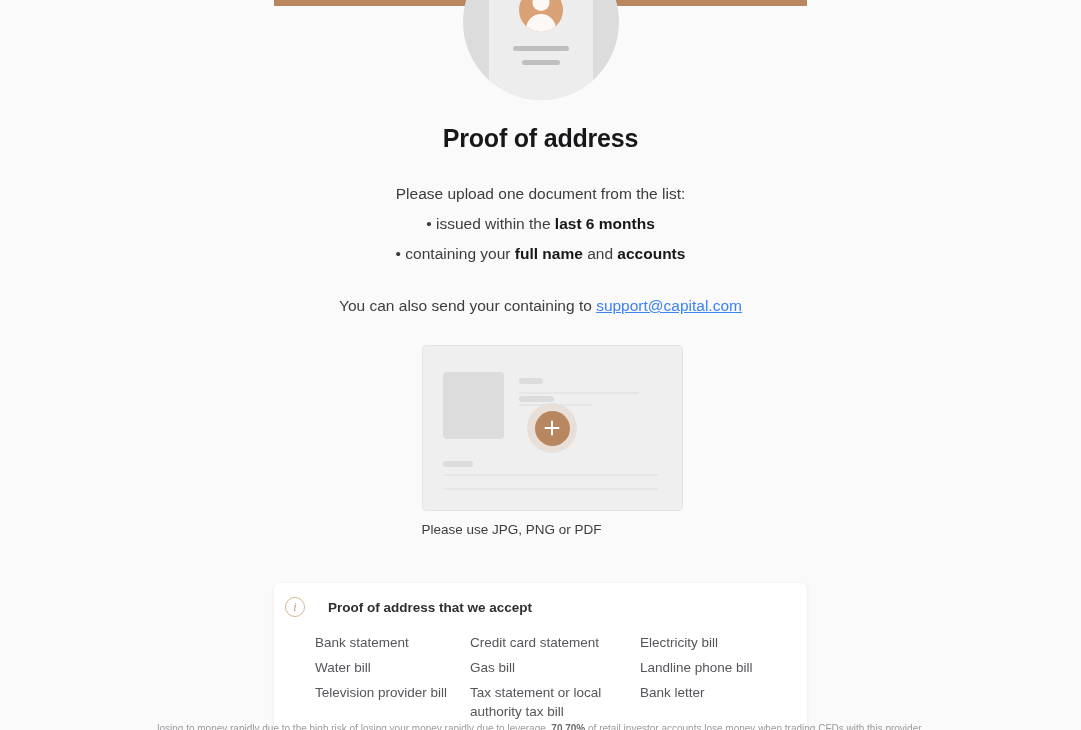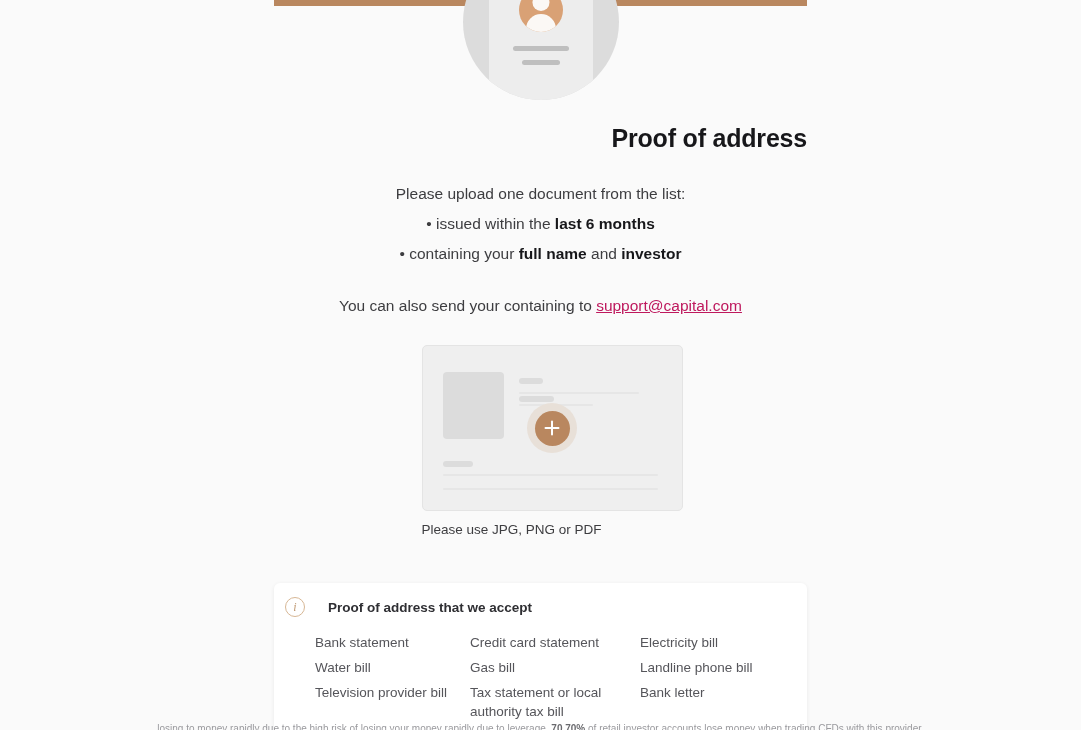--- a/index.html
+++ b/index.html
@@ -115,40 +115,39 @@
   .hero-line.l1 { top: 102px; width: 56px; }
   .hero-line.l2 { top: 116px; width: 38px; }
 
   
   .title {
     margin: 24px 0 0 0;
     font-size: 25px;
     font-weight: 700;
     letter-spacing: -0.2px;
     color: #17171a;
-    text-align: right;
   }
   .lead {
     margin: 32px 0 0 0;
     font-size: 15.5px;
     color: #3d3d40;
   }
   .bullet {
     margin: 12px 0 0 0;
     font-size: 15.5px;
     color: #3d3d40;
   }
   .bullet b { font-weight: 700; color: #17171a; }
   .contact {
     margin: 34px 0 0 0;
     font-size: 15.5px;
     color: #3d3d40;
   }
   .contact a {
-    color: #be185d;
+    color: #3b82f6;
     text-decoration: underline;
     font-weight: 400;
   }
 
   
   .upload-wrap {
     margin: 30px auto 0 auto;
     width: 238px;
   }
   .upload-box {
@@ -323,21 +322,21 @@
 
     <p class="lead">Please upload one document from the list:</p>
 
     <p class="bullet">
       <span>•</span>
       <span>issued within the </span><b>last 6 months</b>
     </p>
 
     <p class="bullet">
       <span>•</span>
-      <span>containing your </span><b>full name</b><span> and </span><b>investor</b>
+      <span>containing your </span><b>full name</b><span> and </span><b>accounts</b>
     </p>
 
     <p class="contact">
       <span>You can also send your containing to </span><a href="#">support@capital.com</a>
     </p>
 
     <div class="upload-wrap">
       <div class="upload-box">
         <div class="ph-thumb"></div>
         <div class="ph-bar b1"></div>

